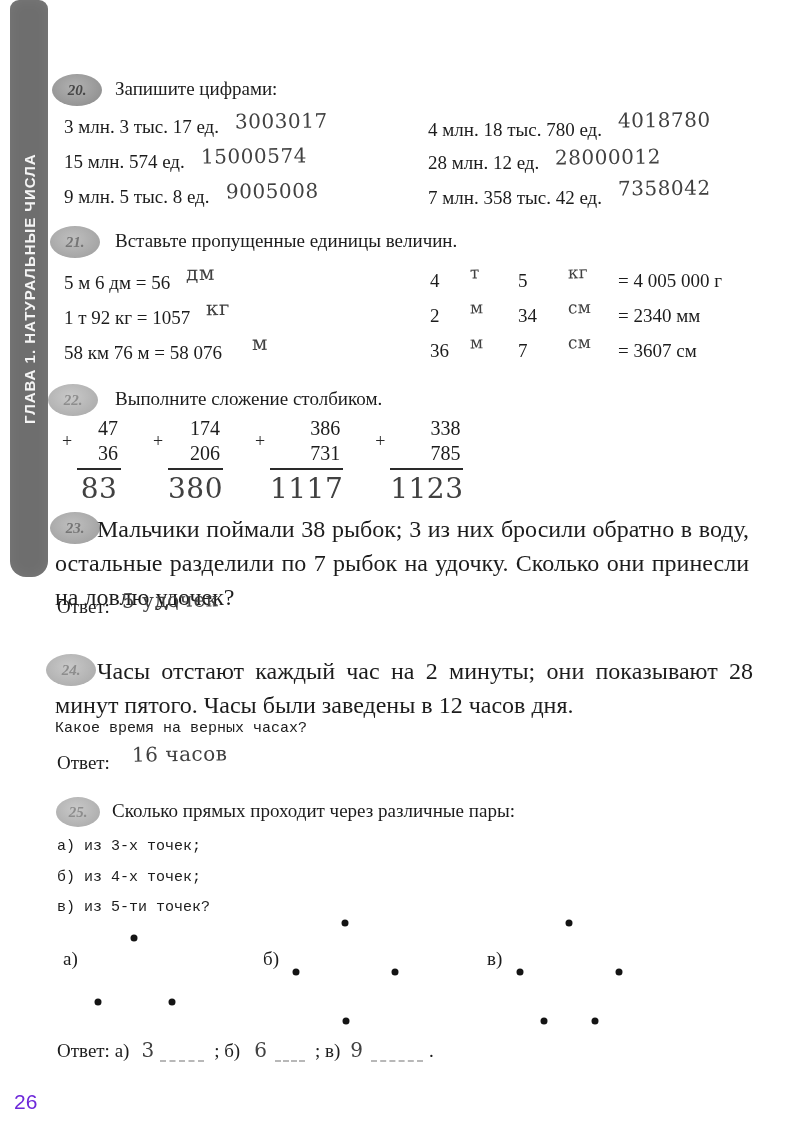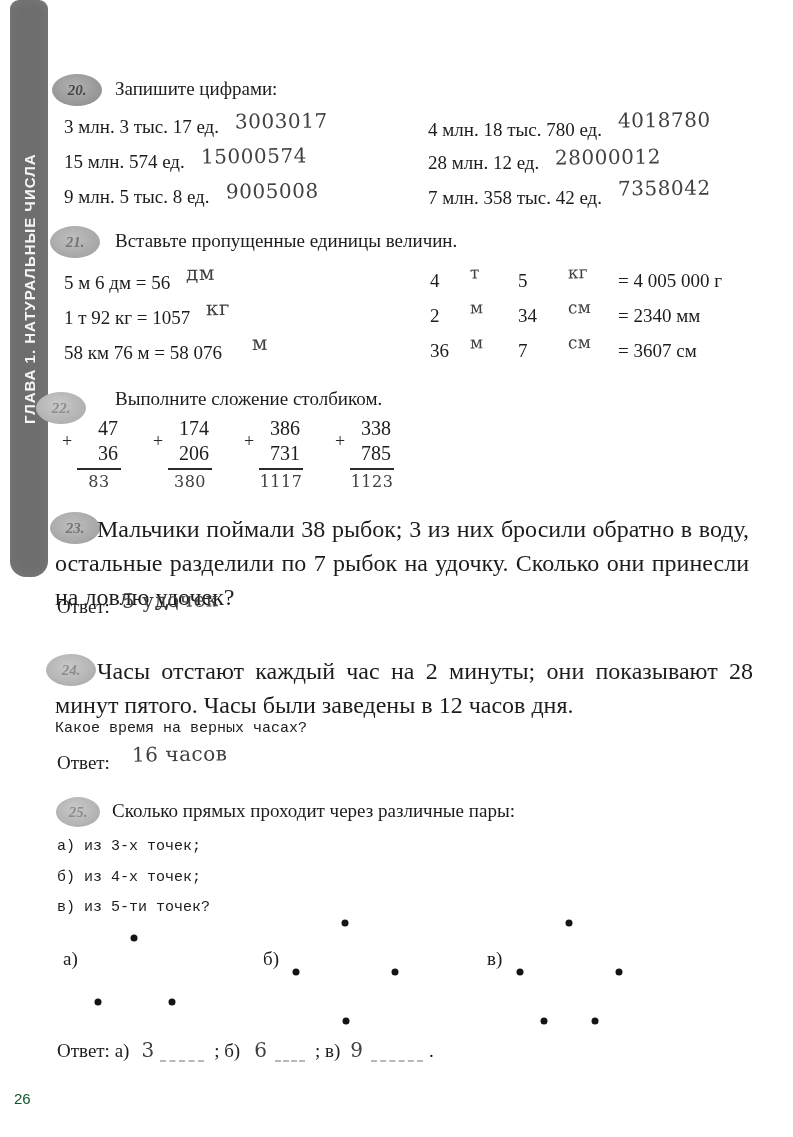--- a/index.html
+++ b/index.html
@@ -38,33 +38,33 @@
   .unit { display:inline-block; font-size:17px; position:relative; top:-9px; left:8px; transform:rotate(-1deg); }
   
   .u-row { position:absolute; left:428px; display:grid; grid-template-columns:34px 54px 44px 58px auto; align-items:baseline; font-size:19px; white-space:nowrap; }
   .u-row .printed { padding-left:2px; }
   
   .add-wrap { position:absolute; left:62px; top:416px; display:flex; gap:32px; align-items:flex-start; }
   .addprob { position:relative; padding-left:15px; font-size:20px; }
   .plus { position:absolute; left:0; top:15px; font-size:18px; color:#262626; }
   .nums { border-bottom:2px solid #2a2a2a; padding:0 3px 2px 3px; min-width:38px; }
   .nums span { display:block; text-align:right; line-height:25px; }
-  .sum { text-align:center; font-size:16px; margin-top:2px; letter-spacing:0.5px; }
+  .sum { text-align:center; font-size:28px; margin-top:2px; letter-spacing:0.5px; }
   
   .para { position:absolute; font-size:24px; line-height:34px; text-align:justify; }
   .line { position:absolute; font-size:15px; white-space:nowrap;font-family:Liberation Mono, monospace; }
   .otvet-label { position:absolute; font-size:19px; }
   .otvet-hw { position:absolute; font-size:20px; letter-spacing:0.5px; transform:rotate(-0.8deg); }
   
   .fig-label { position:absolute; font-size:19px; }
   .dot { position:absolute; width:7px; height:7px; border-radius:50%; background:#141414; transform:translate(-50%,-50%); }
   
   .ans-row { position:absolute; left:57px; top:1038px; display:flex; align-items:baseline; font-size:19px;text-align:right; }
   .blank { align-self:flex-end; height:6px; border-bottom:2px dashed #b8b8b8; }
-  .pagenum { position:absolute; left:14px; top:1090px; font-family:"Liberation Sans", sans-serif; font-size:15px; color:#14532d; }
+  .pagenum { position:absolute; left:14px; top:1090px; font-family:"Liberation Sans", sans-serif; font-size:21px; color:#6d28d9; }
 </style>
 </head>
 <body>
 
 <div class="page">
 
   <div class="sidebar">
     <span class="sidebar-text">ГЛАВА 1. НАТУРАЛЬНЫЕ ЧИСЛА</span>
   </div>
 
@@ -123,21 +123,21 @@
     <span>= 2340 мм</span>
   </div>
   <div class="u-row" style="top:340px;">
     <span class="printed">36</span>
     <span class="hw unit">м</span>
     <span class="printed">7</span>
     <span class="hw unit">см</span>
     <span>= 3607 см</span>
   </div>
 
-  <div class="badge ghost" style="left:36px; top:384px;margin-top:8px;">
+  <div class="badge ghost" style="left:48px; top:384px;">
     <span>22.</span>
   </div>
   <div class="ex-title" style="left:115px; top:388px;">Выполните сложение столбиком.</div>
 
   <div class="add-wrap">
     <div class="addprob">
       <span class="plus">+</span>
       <div class="nums">
         <span>47</span>
         <span>36</span>

